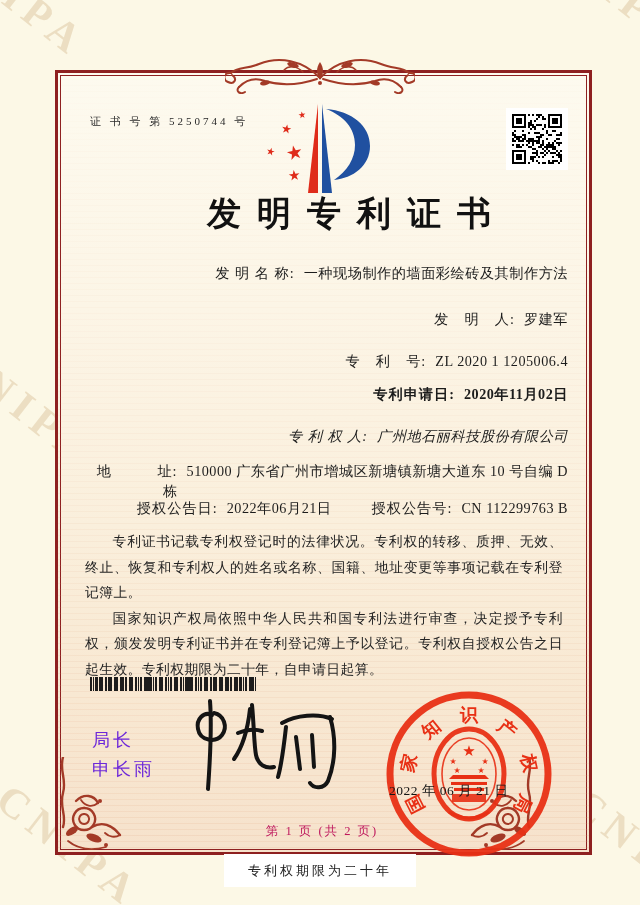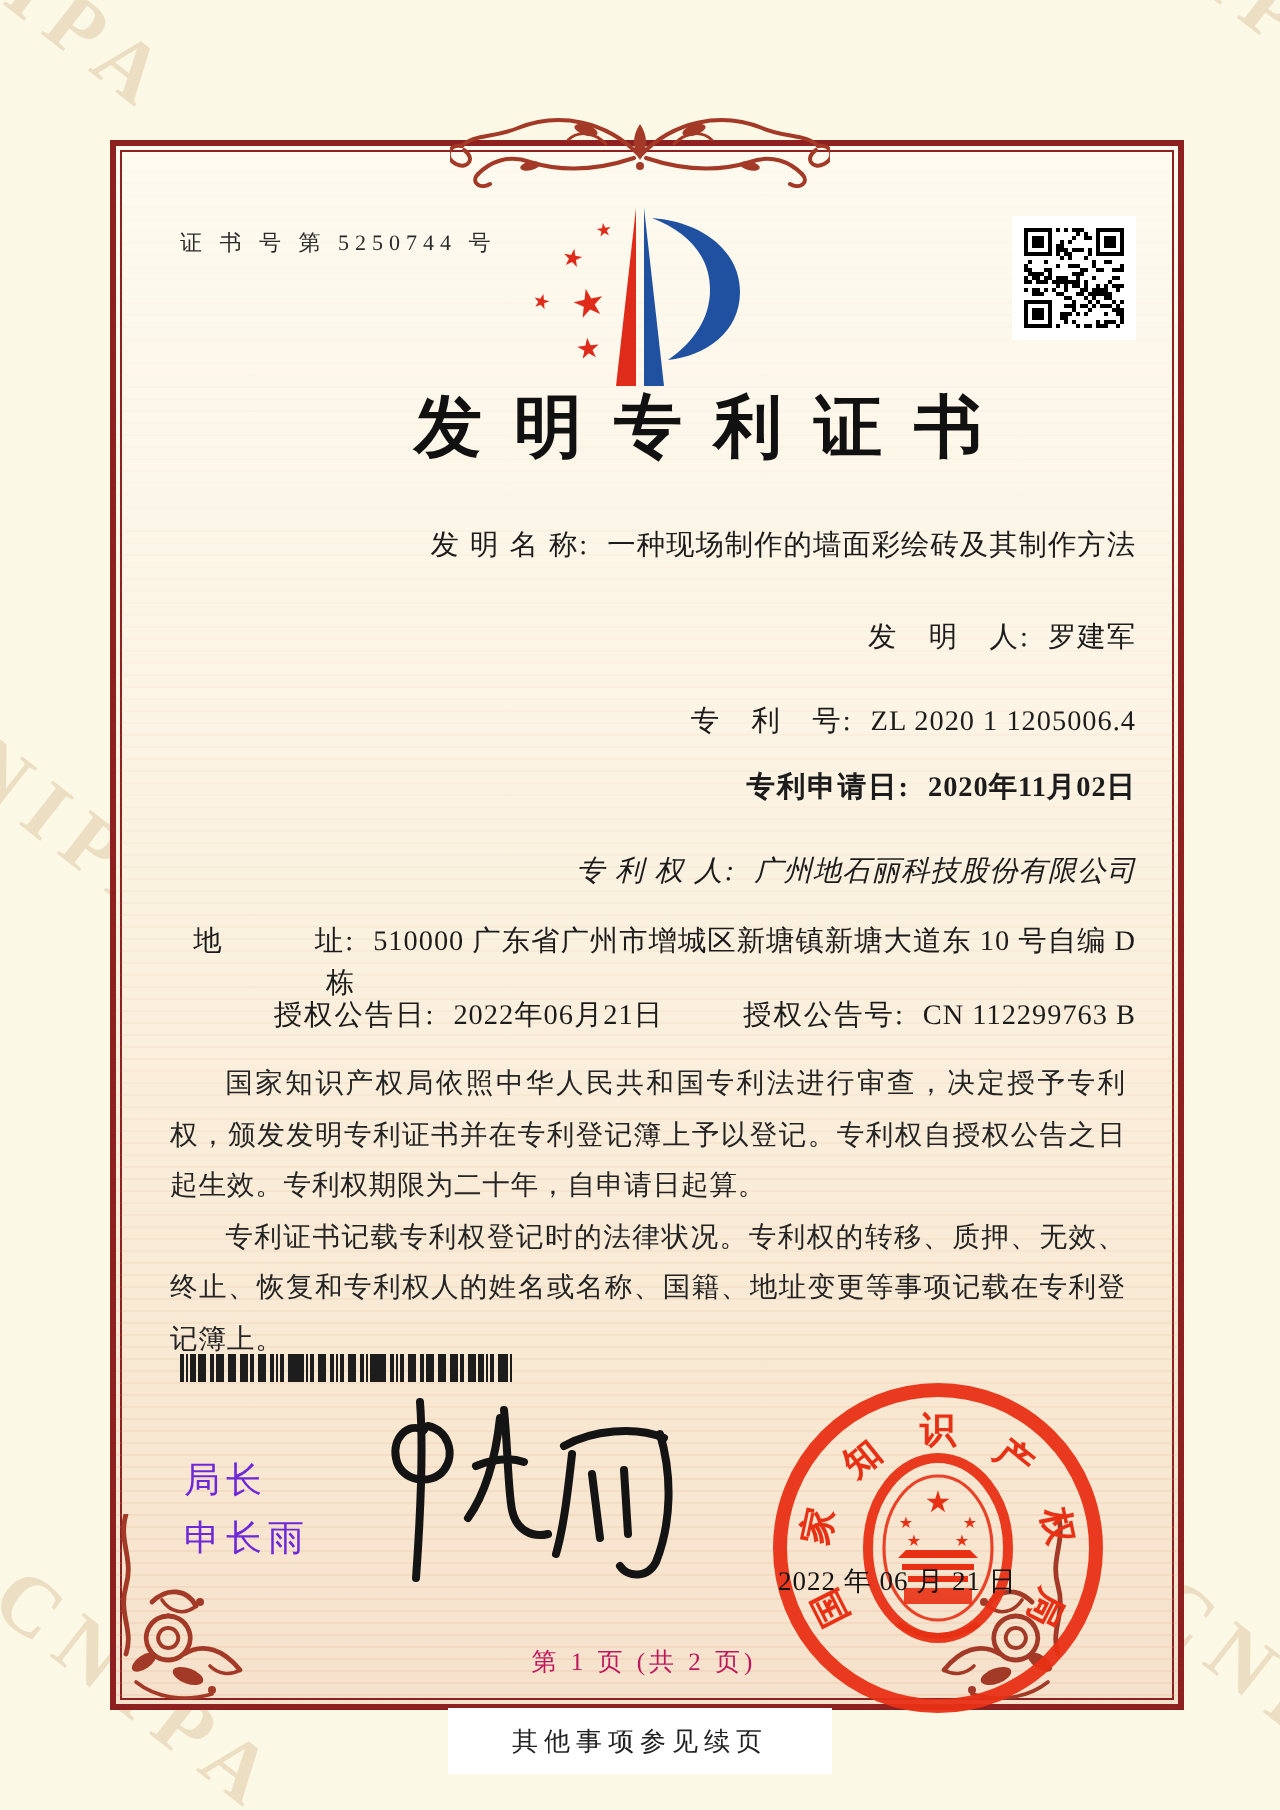--- a/index.html
+++ b/index.html
@@ -401,22 +401,22 @@
 </div>
 <div class="row" style="top:461px;">
   <span class="lbl">地　　　址:</span><span class="val">510000 广东省广州市增城区新塘镇新塘大道东 10 号自编 D</span>
 </div>
 <div class="addr-line2">栋</div>
 <div class="row" style="top:498px;">
   <span class="lbl">授权公告日:</span><span class="val">2022年06月21日</span><span class="lbl2">授权公告号:</span><span class="val">CN 112299763 B</span>
 </div>
 
 <div class="paras">
+  <p>专利证书记载专利权登记时的法律状况。专利权的转移、质押、无效、终止、恢复和专利权人的姓名或名称、国籍、地址变更等事项记载在专利登记簿上。</p>
   <p>国家知识产权局依照中华人民共和国专利法进行审查，决定授予专利权，颁发发明专利证书并在专利登记簿上予以登记。专利权自授权公告之日起生效。专利权期限为二十年，自申请日起算。</p>
-  <p>专利证书记载专利权登记时的法律状况。专利权的转移、质押、无效、终止、恢复和专利权人的姓名或名称、国籍、地址变更等事项记载在专利登记簿上。</p>
 </div>
 
 <div class="barcode"></div>
 
 <div class="director-title">局长</div>
 <div class="director-name">申长雨</div>
 
 <svg class="signature" width="165" height="100" viewBox="0 0 165 100">
   <g stroke="#141414" fill="none" stroke-width="4" stroke-linecap="round" stroke-linejoin="round">
     <path d="M30,18 C22,14 14,22 16,32 C18,44 34,46 40,38 C46,30 42,18 32,16"></path>
@@ -460,13 +460,13 @@
       <path d="M24,58 h36 v3 h-36 z"></path>
       <path d="M27,64 h30 v3 h-30 z"></path>
       <path d="M25,70 h34 v8 h-34 z" opacity="0.9"></path>
       <path d="M22,55 l4,-4 h32 l4,4 z"></path>
     </g>
   </svg>
   <div class="seal-date">2022 年 06 月 21 日</div>
 </div>
 
 <div class="page-num">第 1 页 (共 2 页)</div>
-<div class="note-box">其他事项参见续页</div>
+<div class="note-box">专利权期限为二十年</div>
 
 </body></html>

